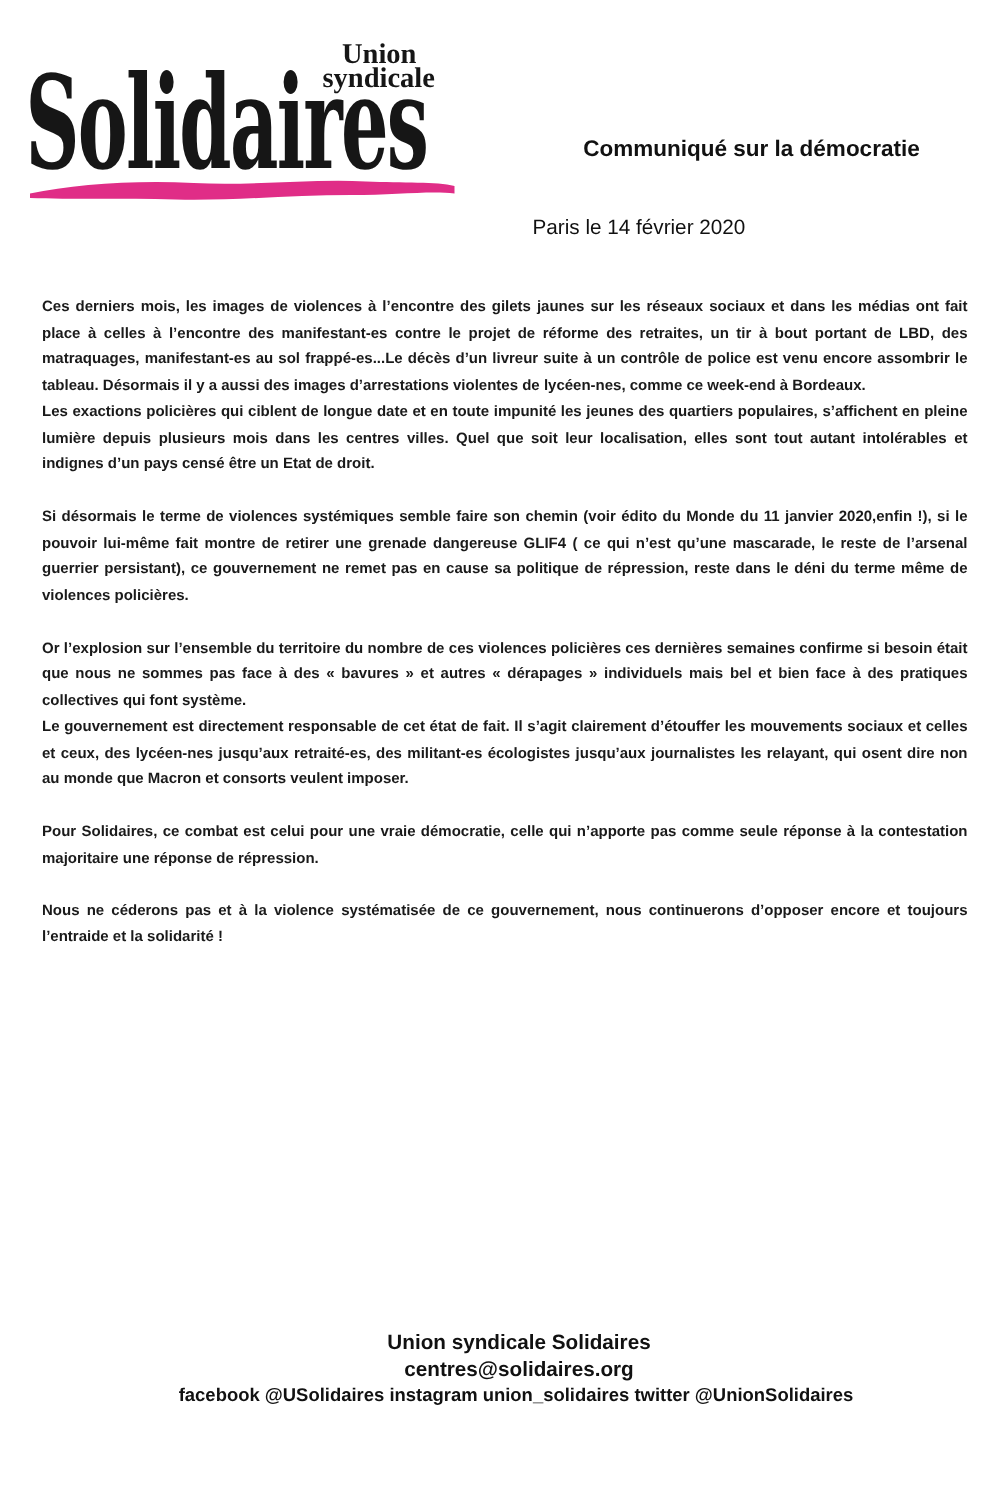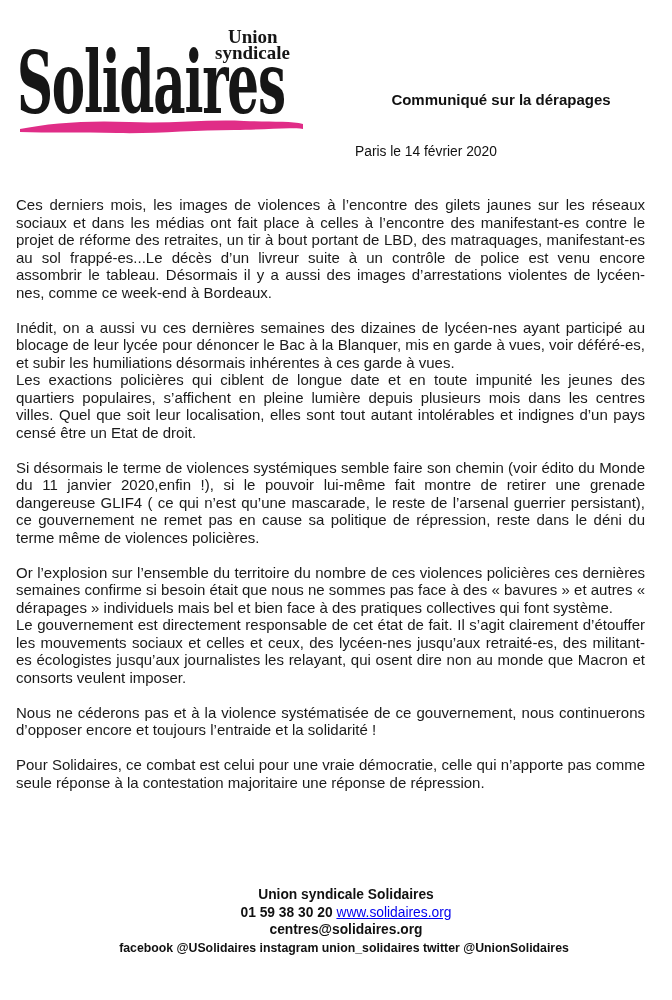--- a/index.html
+++ b/index.html
@@ -73,26 +73,27 @@
     left: 355px;
     top: 144px;
     width: 292px;
     font-size: 13.8px;
     color: #111;
   }
 
   
   .content {
     position: absolute;
-    left: 16px;
+    left: 28px;
     right: 27px;
     top: 196px;
-    font-size: 15px;
+    font-size: 10px;
     line-height: 17.5px;
     text-align: justify;
+    font-weight: bold;
   }
   .content p { margin: 0; }
   .content p.gap { margin-top: 17.5px; }
 
   
   .footer {
     position: absolute;
     left: 0;
     right: 0;
     top: 886px;
@@ -126,37 +127,32 @@
       <div>syndicale</div>
     </div>
     <div class="wordmark">Solidaires</div>
     <svg class="brush" viewBox="0 0 285 20" preserveAspectRatio="none" aria-hidden="true">
       <path d="M1 13 C 30 7, 70 4, 110 6 C 150 8, 190 3, 225 5 C 250 6, 272 5, 284 8
                L 284 13 C 268 11, 245 14, 215 14 C 175 14, 135 18, 98 17
                C 62 16, 28 17, 1 16 Z" fill="#e02d87"></path>
     </svg>
   </div>
 
-  <div class="doc-title">Communiqué sur la dérapages</div>
+  <div class="doc-title">Communiqué sur la démocratie</div>
   <div class="doc-date">Paris le 14 février 2020</div>
 
   <div class="content">
     <p>Ces derniers mois, les images de violences à l’encontre des gilets jaunes sur les réseaux sociaux et dans les médias ont fait place à celles à l’encontre des manifestant-es contre le projet de réforme des retraites, un tir à bout portant de LBD, des matraquages, manifestant-es au sol frappé-es...Le décès d’un livreur suite à un contrôle de police est venu encore assombrir le tableau. Désormais il y a aussi des images d’arrestations violentes de lycéen-nes, comme ce week-end à Bordeaux.</p>
-    <p class="gap">Inédit, on a aussi vu ces dernières semaines des dizaines de lycéen-nes ayant participé au blocage de leur lycée pour dénoncer le Bac à la Blanquer, mis en garde à vues, voir déféré-es, et subir les humiliations désormais inhérentes à ces garde à vues.</p>
     <p>Les exactions policières qui ciblent de longue date et en toute impunité les jeunes des quartiers populaires, s’affichent en pleine lumière depuis plusieurs mois dans les centres villes. Quel que soit leur localisation, elles sont tout autant intolérables et indignes d’un pays censé être un Etat de droit.</p>
     <p class="gap">Si désormais le terme de violences systémiques semble faire son chemin (voir édito du Monde du 11 janvier 2020,enfin !), si le pouvoir lui-même fait montre de retirer une grenade dangereuse GLIF4 ( ce qui n’est qu’une mascarade, le reste de l’arsenal guerrier persistant), ce gouvernement ne remet pas en cause sa politique de répression, reste dans le déni du terme même de violences policières.</p>
     <p class="gap">Or l’explosion sur l’ensemble du territoire du nombre de ces violences policières ces dernières semaines confirme si besoin était que nous ne sommes pas face à des « bavures » et autres « dérapages » individuels mais bel et bien face à des pratiques collectives qui font système.</p>
     <p>Le gouvernement est directement responsable de cet état de fait. Il s’agit clairement d’étouffer les mouvements sociaux et celles et ceux, des lycéen-nes jusqu’aux retraité-es, des militant-es écologistes jusqu’aux journalistes les relayant, qui osent dire non au monde que Macron et consorts veulent imposer.</p>
+    <p class="gap">Pour Solidaires, ce combat est celui pour une vraie démocratie, celle qui n’apporte pas comme seule réponse à la contestation majoritaire une réponse de répression.</p>
     <p class="gap">Nous ne céderons pas et à la violence systématisée de ce gouvernement, nous continuerons d’opposer encore et toujours l’entraide et la solidarité !</p>
-    <p class="gap">Pour Solidaires, ce combat est celui pour une vraie démocratie, celle qui n’apporte pas comme seule réponse à la contestation majoritaire une réponse de répression.</p>
   </div>
 
   <div class="footer">
     <div class="f-line bold">Union syndicale Solidaires</div>
-    <div class="f-line">
-      <span class="bold">01 59 38 30 20</span>
-      <a href="#" class="link">www.solidaires.org</a>
-    </div>
     <div class="f-line bold">centres@solidaires.org</div>
     <div class="f-social">facebook @USolidaires instagram union_solidaires twitter @UnionSolidaires</div>
   </div>
 
 </div>
 
 </body></html>

